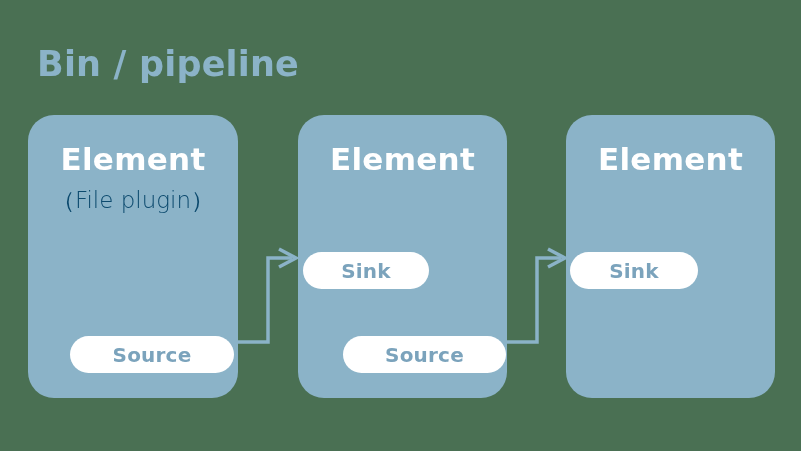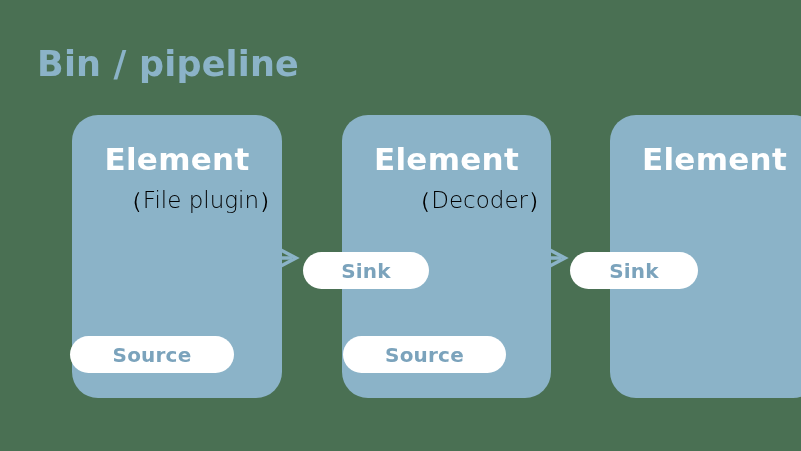--- a/index.html
+++ b/index.html
@@ -35,21 +35,20 @@
   }
 
   
   .element-box {
     position: absolute;
     top: 115px;
     height: 283px;
     background: #8bb3c8;
     border-radius: 26px;
     box-sizing: border-box;
-    margin-left: 44px;
   }
   #box-file   { left: 28px;  width: 210px; }
   #box-decode { left: 298px; width: 209px; }
   #box-alsa   { left: 566px; width: 209px; }
 
   .element-title {
     position: absolute;
     left: 0;
     right: 0;
     top: 26px;
@@ -58,22 +57,22 @@
     font-size: 31px;
     font-weight: bold;
     line-height: 36px;
     letter-spacing: 0.3px;
   }
   .element-subtitle {
     position: absolute;
     left: 0;
     right: 0;
     top: 70px;
-    text-align: right;
-    color: #000000;
+    text-align: center;
+    color: #0c4a6e;
     font-size: 23px;
     font-weight: 300;
     line-height: 30px;
     letter-spacing: 0px;
   }
 
   
   .pad {
     position: absolute;
     height: 37px;
@@ -127,21 +126,20 @@
   </svg>
 
   <div class="element-box" id="box-file">
     <div class="element-title">Element</div>
     <div class="element-subtitle">（File plugin）</div>
   </div>
   <div class="pad" id="pad-file-source">Source</div>
 
   <div class="element-box" id="box-decode">
     <div class="element-title">Element</div>
-    <div class="element-subtitle">（Decoder）</div>
   </div>
   <div class="pad" id="pad-decode-sink">Sink</div>
   <div class="pad" id="pad-decode-source">Source</div>
 
   <div class="element-box" id="box-alsa">
     <div class="element-title">Element</div>
   </div>
   <div class="pad" id="pad-alsa-sink">Sink</div>
 
 </div>

